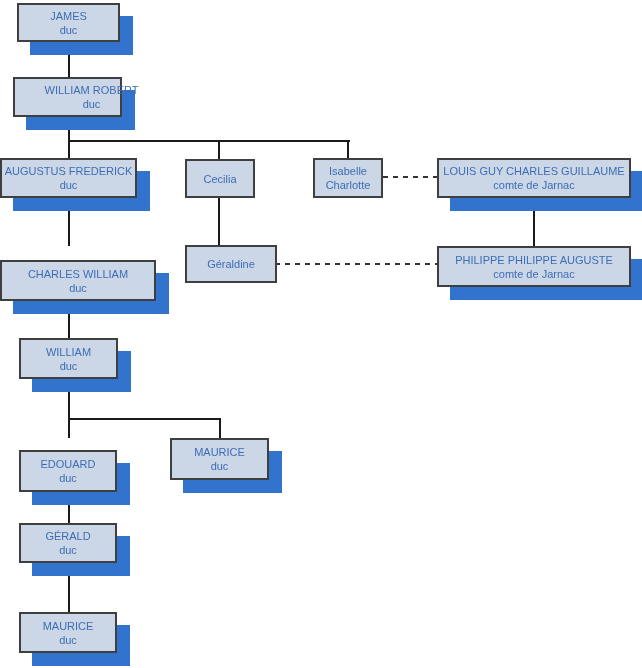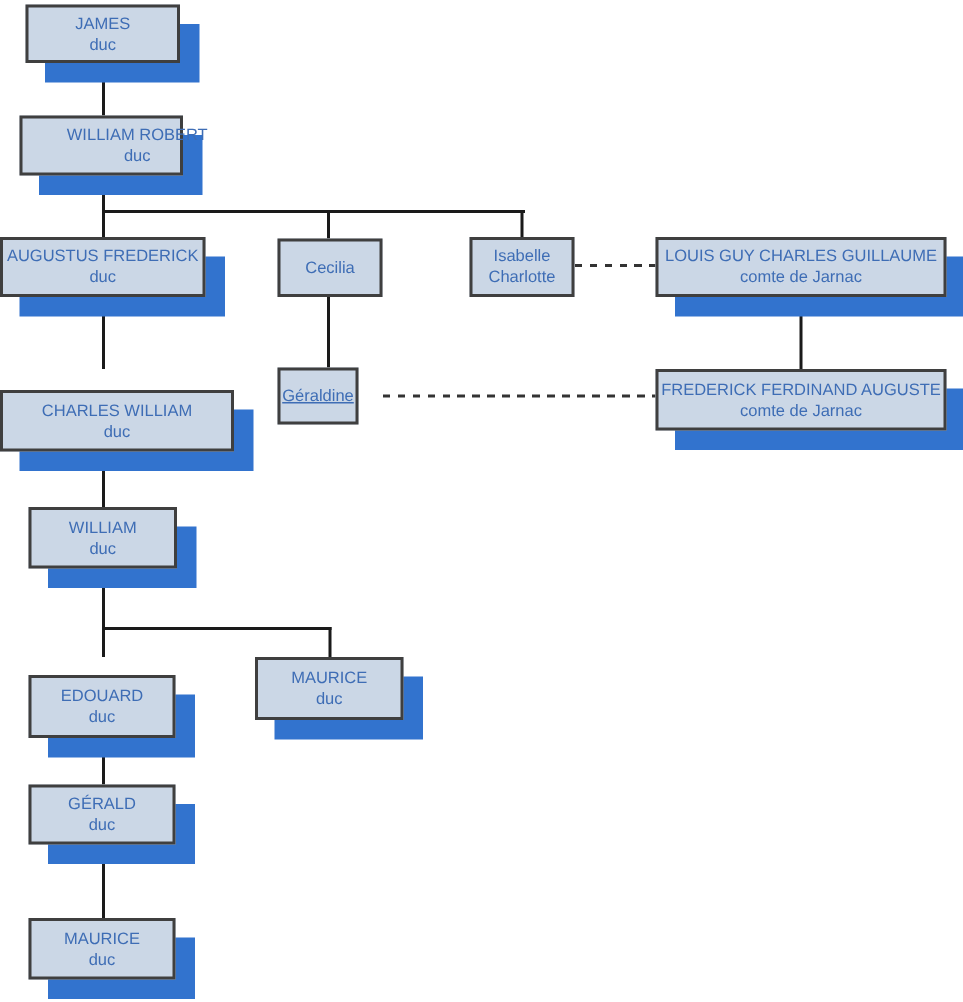--- a/index.html
+++ b/index.html
@@ -88,27 +88,27 @@
   <div class="node shadowed" style="left:437px; top:158px; width:194px; height:40px;">
     <span class="box-line">LOUIS GUY CHARLES GUILLAUME</span>
     <span class="box-line">comte de Jarnac</span>
   </div>
 
   <div class="node shadowed" style="left:0px; top:260px; width:156px; height:41px;">
     <span class="box-line">CHARLES WILLIAM</span>
     <span class="box-line">duc</span>
   </div>
 
-  <div class="node" style="left:185px; top:245px; width:54px; height:38px;text-decoration:underline;">
+  <div class="node" style="left:185px; top:245px; width:92px; height:38px;">
     <span class="box-line">Géraldine</span>
 
   </div>
 
   <div class="node shadowed" style="left:437px; top:246px; width:194px; height:41px;">
-    <span class="box-line">FREDERICK FERDINAND AUGUSTE</span>
+    <span class="box-line">PHILIPPE PHILIPPE AUGUSTE</span>
     <span class="box-line">comte de Jarnac</span>
   </div>
 
   <div class="node shadowed" style="left:19px; top:338px; width:99px; height:41px;">
     <span class="box-line">WILLIAM</span>
     <span class="box-line">duc</span>
   </div>
 
   <div class="node shadowed" style="left:19px; top:438px; width:98px; height:42px;margin-top:12px;">
     <span class="box-line">EDOUARD</span>

